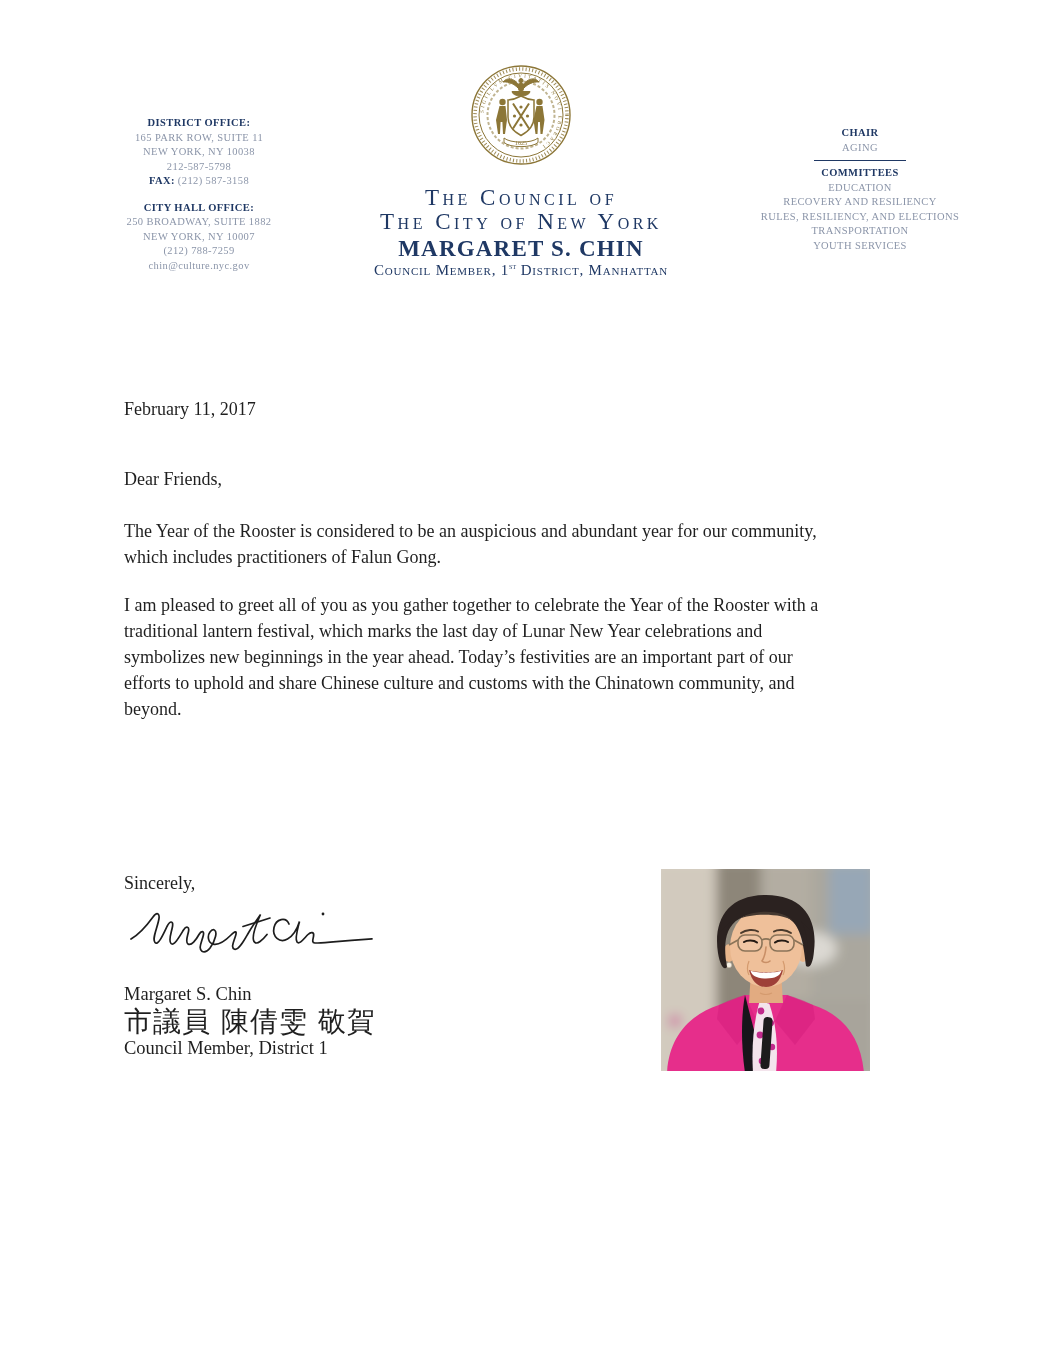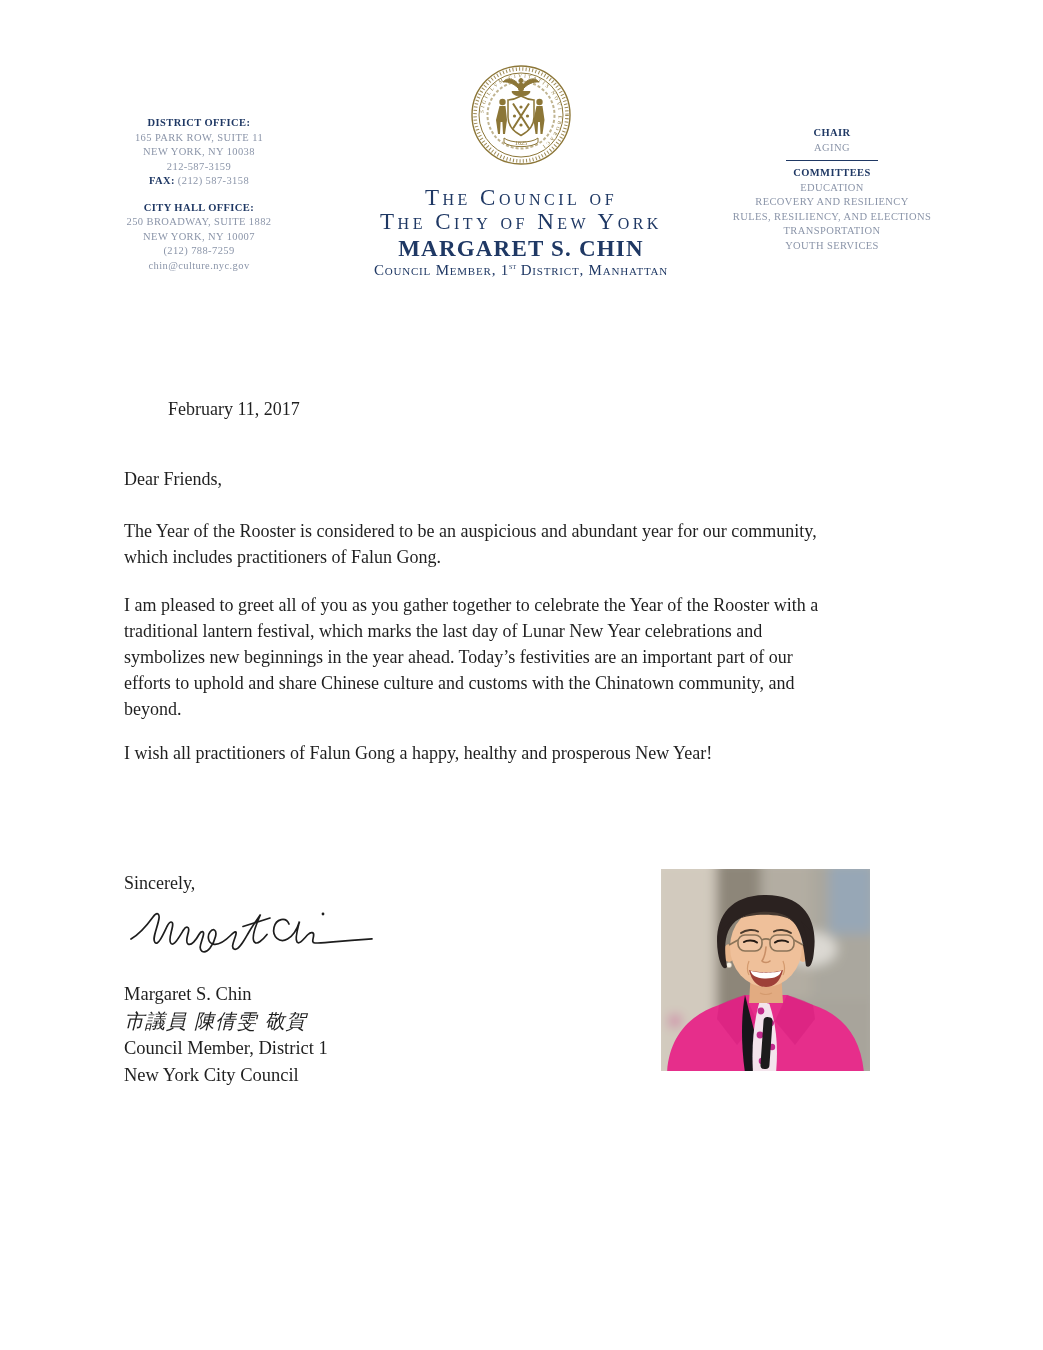--- a/index.html
+++ b/index.html
@@ -15,21 +15,21 @@
   .lh-block{
     position:absolute;
     text-align:center;
     color:#8b95a9;
     font-size:10.5px;
     line-height:14.5px;
     letter-spacing:0.4px;
   }
   .lh-block .hdr{font-weight:bold;color:#1f3864;}
   .lh-left{left:104px;top:116px;width:190px;}
-  .lh-right{left:712px;top:126px;width:240px;}
+  .lh-right{left:740px;top:126px;width:240px;}
   .lh-gap{height:12px;}
   .lh-rule{
     width:92px;height:0;border:none;border-top:1.6px solid #1f3864;
     margin:5px auto 5px auto;
   }
   .fax-lab{font-weight:bold;color:#1f3864;}
   .seal-wrap{position:absolute;left:466px;top:60px;width:110px;height:112px;}
   .org-lines{
     position:absolute;left:271px;top:186px;width:500px;
     text-align:center;color:#1f3864;
@@ -47,48 +47,48 @@
     font-variant:small-caps;
     font-size:15px;letter-spacing:0.8px;
   }
   .member-title sup{font-size:60%;letter-spacing:0;}
   
   .body-text{
     position:absolute;left:124px;width:812px;
     font-size:18px;line-height:26px;color:#1f1f1f;
     white-space:pre-line;
   }
-  .date{top:396px;margin-left:44px;}
+  .date{top:396px;}
   .salutation{top:466px;}
   .para1{top:518px;}
   .para2{top:592px;}
   .para3{top:740px;}
   .closing{top:870px;}
   .signature{position:absolute;left:126px;top:898px;width:252px;height:56px;}
   .signoff{
     position:absolute;left:124px;top:981px;width:420px;
     font-size:18.5px;line-height:27px;color:#1f1f1f;
   }
-  .signoff .cjk{font-size:20px;font-family:"DejaVu Sans",sans-serif;letter-spacing:1px;font-style:italic;}
+  .signoff .cjk{font-size:28px;font-family:"DejaVu Sans",sans-serif;letter-spacing:1px;}
   
   .photo{
     position:absolute;left:661px;top:869px;width:209px;height:202px;
     overflow:hidden;
   }
 </style>
 </head>
 <body>
 
 <div class="page">
 
   <div class="lh-block lh-left">
     <div class="hdr">DISTRICT OFFICE:</div>
     <div>165 PARK ROW, SUITE 11</div>
     <div>NEW YORK, NY   10038</div>
-    <div>212-587-3159</div>
+    <div>212-587-5798</div>
     <div><span class="fax-lab">FAX:</span><span> (212) 587-3158</span></div>
     <div class="lh-gap"></div>
     <div class="hdr">CITY HALL OFFICE:</div>
     <div>250 BROADWAY, SUITE 1882</div>
     <div>NEW YORK, NY   10007</div>
     <div>(212) 788-7259</div>
     <div>chin@culture.nyc.gov</div>
   </div>
 
   <div class="seal-wrap">
@@ -158,39 +158,37 @@
 
   <div class="body-text date">February 11, 2017</div>
   <div class="body-text salutation">Dear Friends,</div>
   <div class="body-text para1">The Year of the Rooster is considered to be an auspicious and abundant year for our community,
 which includes practitioners of Falun Gong.</div>
   <div class="body-text para2">I am pleased to greet all of you as you gather together to celebrate the Year of the Rooster with a
 traditional lantern festival, which marks the last day of Lunar New Year celebrations and
 symbolizes new beginnings in the year ahead. Today’s festivities are an important part of our
 efforts to uphold and share Chinese culture and customs with the Chinatown community, and
 beyond.</div>
-  <div class="body-text para3">I wish all practitioners of Falun Gong a happy, healthy and prosperous New Year!</div>
   <div class="body-text closing">Sincerely,</div>
 
   <div class="signature">
     <svg width="252" height="56" viewBox="0 0 252 56">
       <g fill="none" stroke="#1d1d1d" stroke-width="1.7" stroke-linecap="round">
         <path d="M5,41 C12,37 19,30 27,19 C31,13.5 34.5,15 32.5,23 C30.5,32 26,41 29,44.5 C32,48 37,37 41,28.5 C44,22.5 47.5,22.5 46.5,28.5 C45.5,34.5 42,42.5 45,45.5 C48,48.5 53.5,38.5 57.5,32 C60.3,27.6 63.5,28.5 62.5,33.5 C61.5,38.5 59,44 62,46 C65.3,48.2 70,42 73,36.5 C75.3,32.3 78.5,32.5 77.3,37.5 C75.6,44.5 72,50.5 76,53.3 C81,56.5 87.5,47 89.5,38.5 C91.2,31.5 87,30 84,34 C81,38 82,45.5 88,46.3 C94,47.1 100,42 105,37 C108.3,33.7 111.5,31.5 109.5,38 C107.7,44 104.5,50 108.5,51.2 C112.5,52.4 117.5,43.5 121.5,36.5 C125.8,29 130,23 134.5,16.5 C130.5,25.5 125,38.5 128,43.5 C130.7,48 137,41.5 141,36.5"></path>
         <path d="M117,28.5 L144,20"></path>
         <path d="M163,26 C160,18.5 150,20.5 148,29.5 C146,38.5 153.5,45.5 161.5,41 C167.3,37.7 171.5,30 173.5,23.5 C171.5,31.5 168.5,41 171,44 C173.5,47 178,40.5 182,36.5 C185,33.5 188.5,33.8 187.5,38.5 C186.7,42.3 185.8,44.8 188.8,45 C194,45.3 206,43.5 246,40.8"></path>
         <circle cx="197" cy="16" r="1.4" fill="#1d1d1d" stroke="none"></circle>
       </g>
     </svg>
   </div>
 
   <div class="signoff">
     <div>Margaret S. Chin</div>
     <div class="cjk">市議員 陳倩雯 敬賀</div>
     <div>Council Member, District 1</div>
-    <div>New York City Council</div>
   </div>
 
   <div class="photo">
     <svg width="209" height="202" viewBox="0 0 209 202">
       <defs>
         <filter id="bgblur" x="-20%" y="-20%" width="140%" height="140%">
             <feGaussianBlur stdDeviation="6"></feGaussianBlur>
           </filter>
         <clipPath id="photoClip">
             <rect x="0" y="0" width="209" height="202"></rect>

